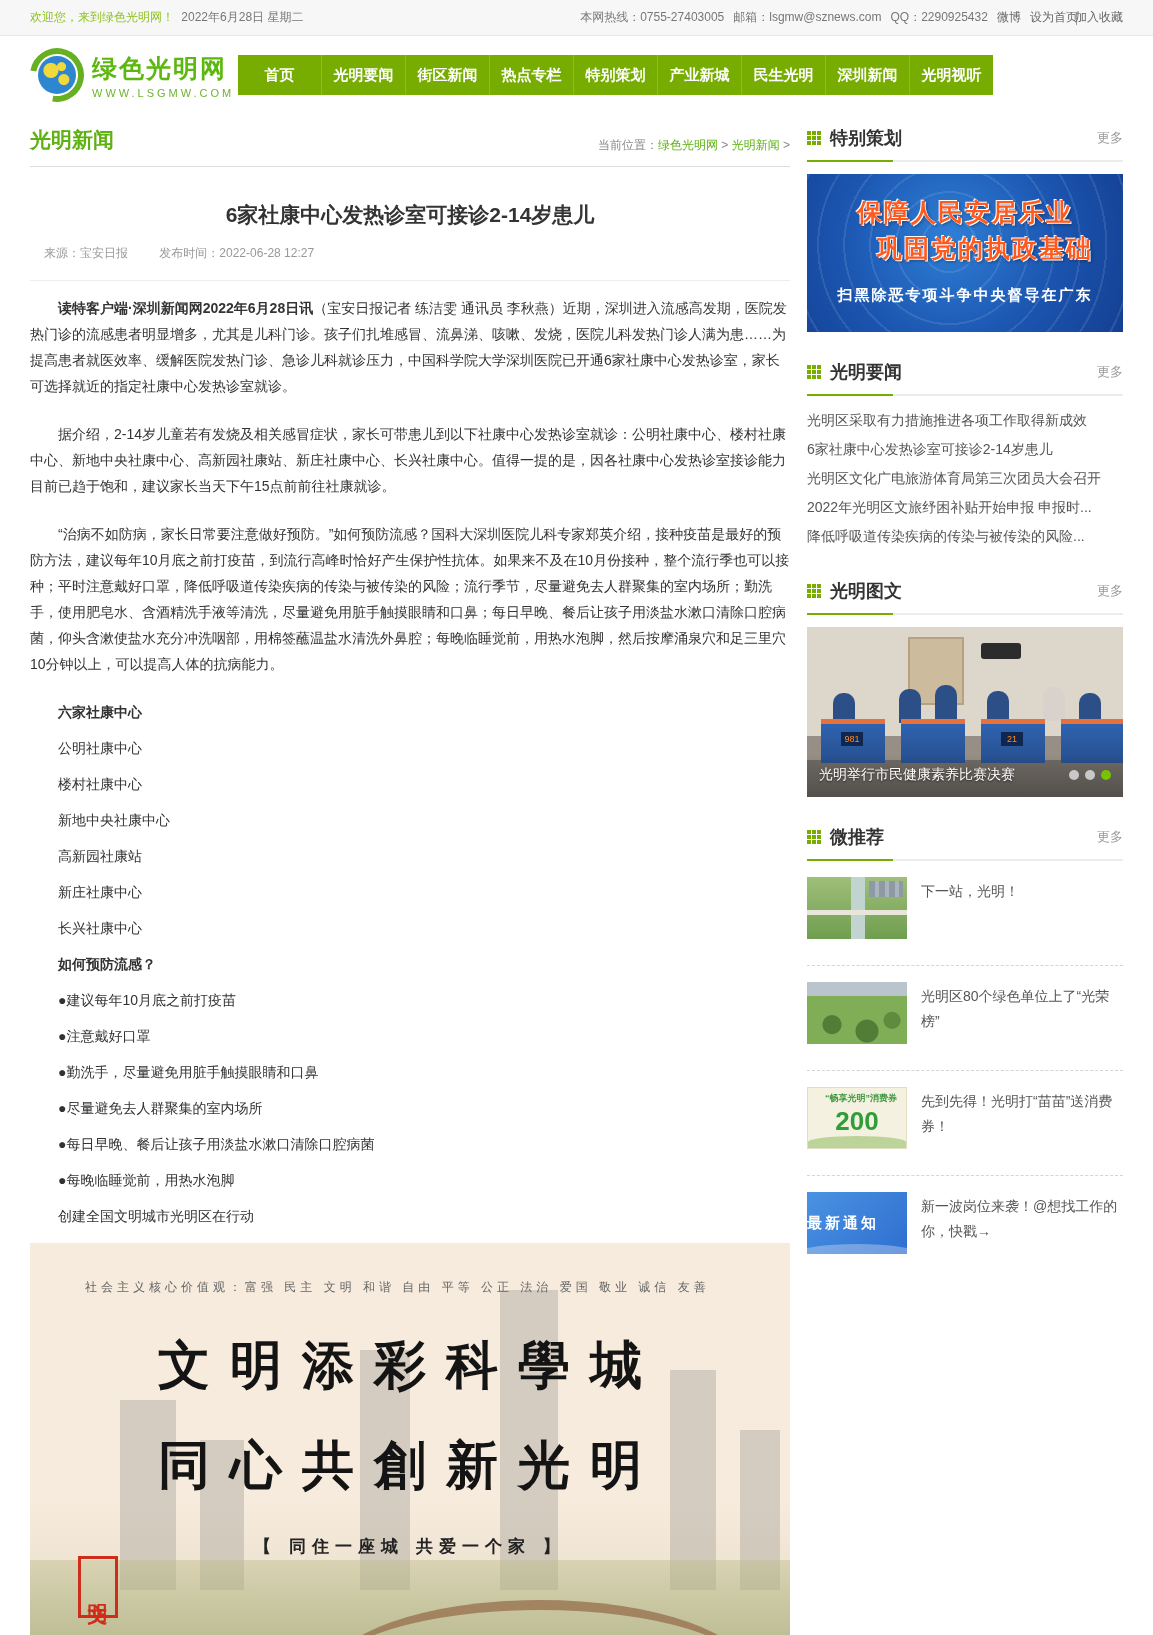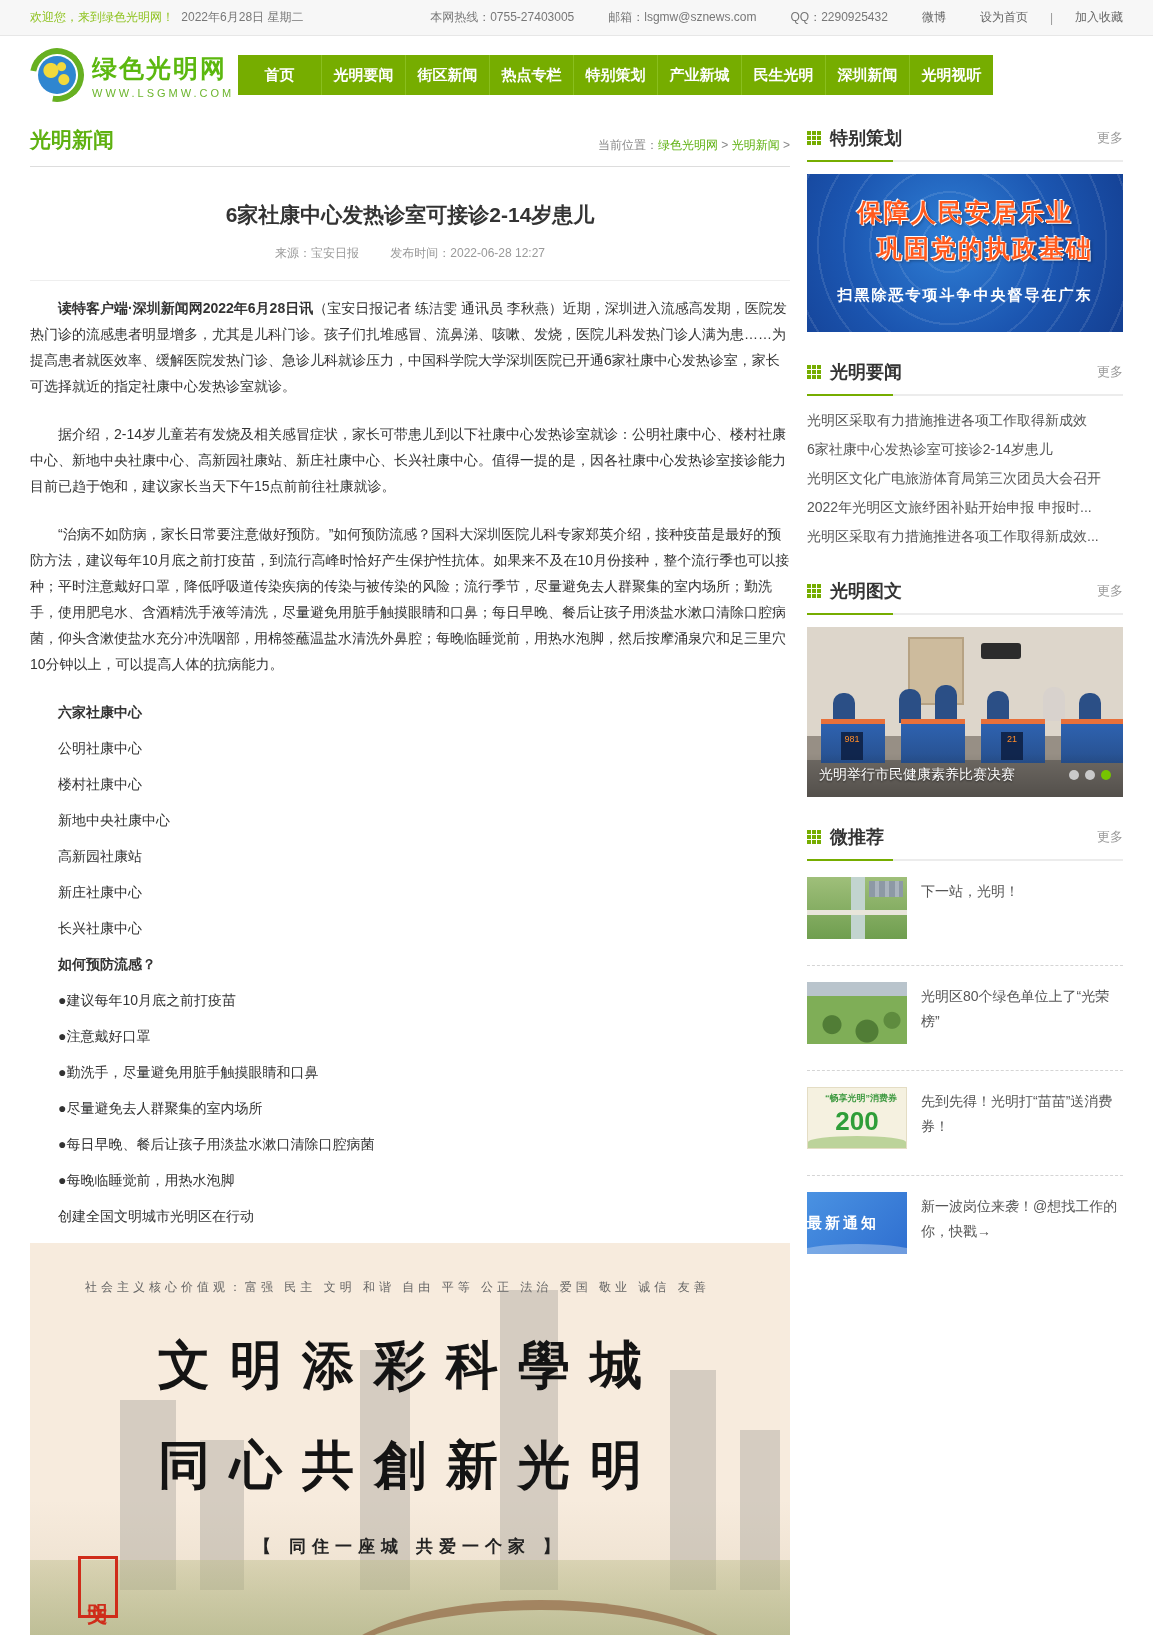--- a/index.html
+++ b/index.html
@@ -7,21 +7,21 @@
   body {
     width:1153px; min-height:1635px; margin:0 auto;
     font-family:"Liberation Sans","DejaVu Sans",sans-serif;
     color:#333; position:relative;
   }
   
   .topbar { height:36px; background:#f7f7f7; border-bottom:1px solid #e7e7e7;
     display:flex; align-items:center; justify-content:space-between; padding:0 30px; font-size:12px; color:#777; }
   .topbar .left span { margin-right:4px; }
   .welcome { color:#8fc320; }
-  .topbar .right { display:flex; align-items:center; gap:34px; }
+  .topbar .right { display:flex; align-items:center; gap:9px; }
   .topbar .right .lnk { color:#666; cursor:pointer; }
   .topbar .sep { color:#999; margin:0 -12px; }
   
   .header { display:flex; align-items:center; padding:12px 30px 14px; }
   .logo { display:flex; align-items:center; width:205px; cursor:pointer; }
   .globe { width:54px; height:54px; position:relative; flex:0 0 auto; }
   .globe .ring { position:absolute; inset:0; border:6px solid #67b021; border-radius:50%;
     border-left-color:transparent; transform:rotate(-35deg); }
   .globe .ball { position:absolute; left:8px; top:8px; width:38px; height:38px; border-radius:50%;
     background:
@@ -41,21 +41,21 @@
   .main-col { width:760px; }
   .side-col { width:316px; margin-left:auto; }
   
   .crumb-row { display:flex; align-items:flex-end; justify-content:space-between;
     padding-bottom:12px; border-bottom:1px solid #ddd; }
   .section-title { font-size:21px; font-weight:bold; color:#5eb110; }
   .crumbs { font-size:12px; color:#888; }
   .crumbs .g { color:#5eb110; cursor:pointer; }
   
   .article-title { text-align:center; font-size:21px; font-weight:bold; color:#333; margin-top:34px; }
-  .article-meta { text-align:center; font-size:12px; color:#999; margin-top:16px;
+  .article-meta { font-size:12px; color:#999; margin-top:16px;
     padding-bottom:18px; border-bottom:1px solid #eee; }
   .article-meta span { margin:0 14px; }
   .article-body { margin-top:14px; }
   .article-body p { font-size:14px; line-height:26px; color:#333; text-indent:2em; margin:0 0 22px; }
   .article-body p.tight { margin-bottom:10px; }
   .article-body p.b { font-weight:bold; }
   
   .poster { position:relative; width:760px; height:467px; margin-top:14px; overflow:hidden;
     background:linear-gradient(180deg,#f7ebdd 0 55%, #efe3d2 70%, #e4ddc2 100%); }
   .p-build { position:absolute; bottom:120px; background:rgba(158,156,147,.38); }
@@ -99,21 +99,21 @@
   .news-list { margin-top:10px; }
   .news-list .n { display:block; font-size:14px; color:#555; line-height:29px;
     white-space:nowrap; overflow:hidden; text-overflow:ellipsis; cursor:pointer; }
   
   .photo { margin-top:12px; height:170px; position:relative; cursor:pointer; overflow:hidden;
     background:linear-gradient(180deg,#ddd6cb 0 64%, #978f85 64% 78%, #6f6a64 78% 100%); }
   .ph-door { position:absolute; left:32%; top:10px; width:56px; height:68px; background:#cdbb9d; border:2px solid #b6a283; }
   .ph-speaker { position:absolute; left:55%; top:16px; width:40px; height:16px; background:#2c2c2c; border-radius:3px; }
   .ph-desk { position:absolute; bottom:34px; width:64px; height:44px;
     background:linear-gradient(180deg,#2e62b0,#27508e); border-top:5px solid #e8703a; }
-  .ph-desk i { position:absolute; left:20px; top:8px; width:22px; height:28px; background:#10264e; color:#ff8c2a;
+  .ph-desk i { position:absolute; left:20px; top:8px; width:22px; height:14px; background:#10264e; color:#ff8c2a;
     font-size:9px; font-style:normal; text-align:center; line-height:14px; }
   .ph-person { position:absolute; width:22px; height:34px; background:#2b4f86; border-radius:10px 10px 0 0; }
   .ph-person.light { background:#d8d2cd; }
   .ph-cap { position:absolute; left:0; right:0; bottom:0; height:44px; display:flex; align-items:center;
     background:linear-gradient(180deg, rgba(0,0,0,0), rgba(0,0,0,.25)); padding:0 12px; }
   .ph-cap .t { color:#fff; font-size:14px; text-shadow:0 1px 2px rgba(0,0,0,.6); }
   .dots { margin-left:auto; display:flex; gap:6px; }
   .dots b { width:10px; height:10px; border-radius:50%; background:#c9c9c9; cursor:pointer; }
   .dots b.on { background:#76c400; }
   
@@ -280,21 +280,21 @@
             <i></i>
           </span>
         <span class="side-title">光明要闻</span>
         <span class="more">更多</span>
       </div>
       <div class="news-list">
         <span class="n">光明区采取有力措施推进各项工作取得新成效</span>
         <span class="n">6家社康中心发热诊室可接诊2-14岁患儿</span>
         <span class="n">光明区文化广电旅游体育局第三次团员大会召开</span>
         <span class="n">2022年光明区文旅纾困补贴开始申报 申报时...</span>
-        <span class="n">光明区采取有力措施推进各项工作取得新成效...</span>
+        <span class="n">降低呼吸道传染疾病的传染与被传染的风险...</span>
       </div>
     </div>
 
     <div class="side-section">
       <div class="side-head">
         <span class="grid-icon">
             <i></i>
             <i></i>
             <i></i>
             <i></i>

